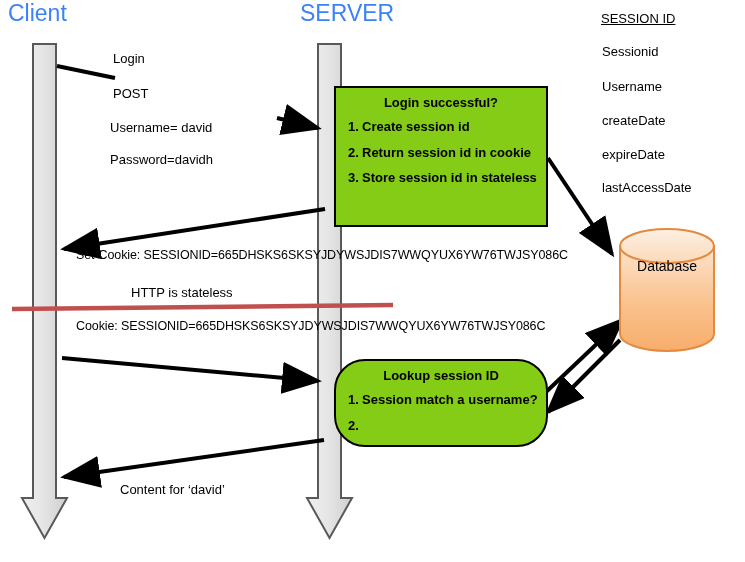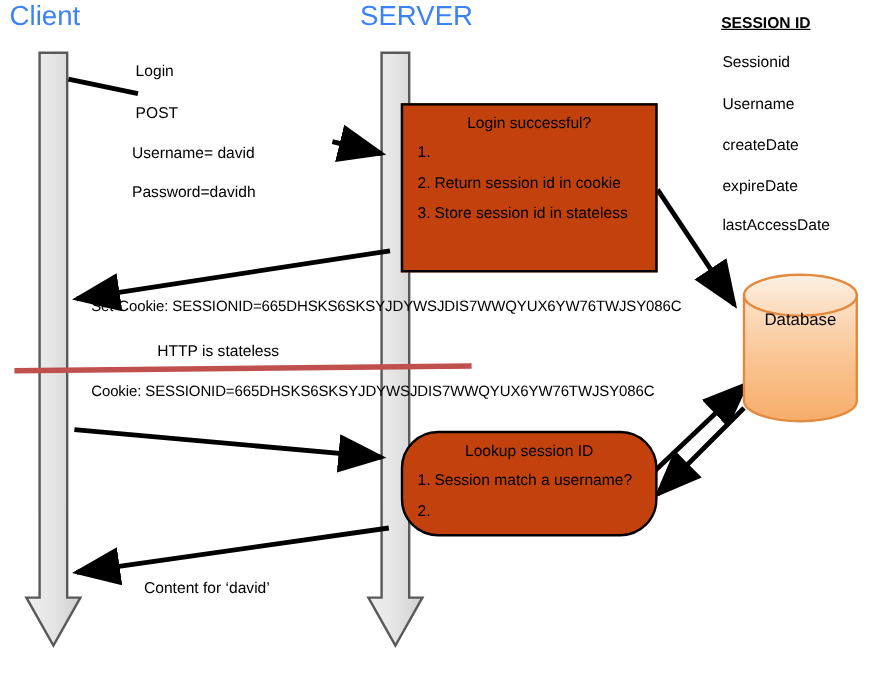--- a/index.html
+++ b/index.html
@@ -8,34 +8,35 @@
     font-family:"Liberation Sans", sans-serif;
     color:#000;
   }
   .abs{position:absolute;}
   #diagram-svg{position:absolute;left:0;top:0;width:745px;height:562px;}
 
   .title{
     font-size:23px;color:#3b82f6;white-space:nowrap;
   }
   .col-head{
-    font-size:13px;font-weight:bold;text-decoration:underline;white-space:nowrap;
+    font-size:13px;font-weight:normal;text-decoration:underline;white-space:nowrap;
   }
   .field{
     font-size:13px;white-space:nowrap;
   }
   .msg{
     font-size:13px;white-space:nowrap;
   }
   .cookie-line{
     font-size:12.5px;white-space:nowrap;letter-spacing:-0.1px;
   }
   .box{
-    position:absolute;background:#c2410c;border:2.5px solid #000;
+    position:absolute;background:#84cc16;border:2.5px solid #000;
     box-sizing:border-box;
+    font-weight:bold;
   }
   .box-title{
     text-align:center;font-size:13px;padding-top:7px;
   }
   .box-list{
     margin:0;padding:0;list-style:none;font-size:13px;
   }
   .box-list li{
     display:flex;margin-top:9px;line-height:1.28;
   }
@@ -132,20 +133,21 @@
 <div class="abs msg" style="left:113px;top:51px;">Login</div>
 <div class="abs msg" style="left:113px;top:86px;">POST</div>
 <div class="abs msg" style="left:110px;top:120px;">Username= david</div>
 <div class="abs msg" style="left:110px;top:152px;">Password=davidh</div>
 
 <div class="box" style="left:334px;top:86px;width:214px;height:141px;">
   <div class="box-title">Login successful?</div>
   <ul class="box-list" style="margin-top:8px;">
     <li>
       <span class="num">1.</span>
+      <span class="txt">Create session id</span>
     </li>
     <li>
       <span class="num">2.</span>
       <span class="txt">Return session id in cookie</span>
     </li>
     <li>
       <span class="num">3.</span>
       <span class="txt">Store session id in stateless</span>
     </li>
   </ul>

